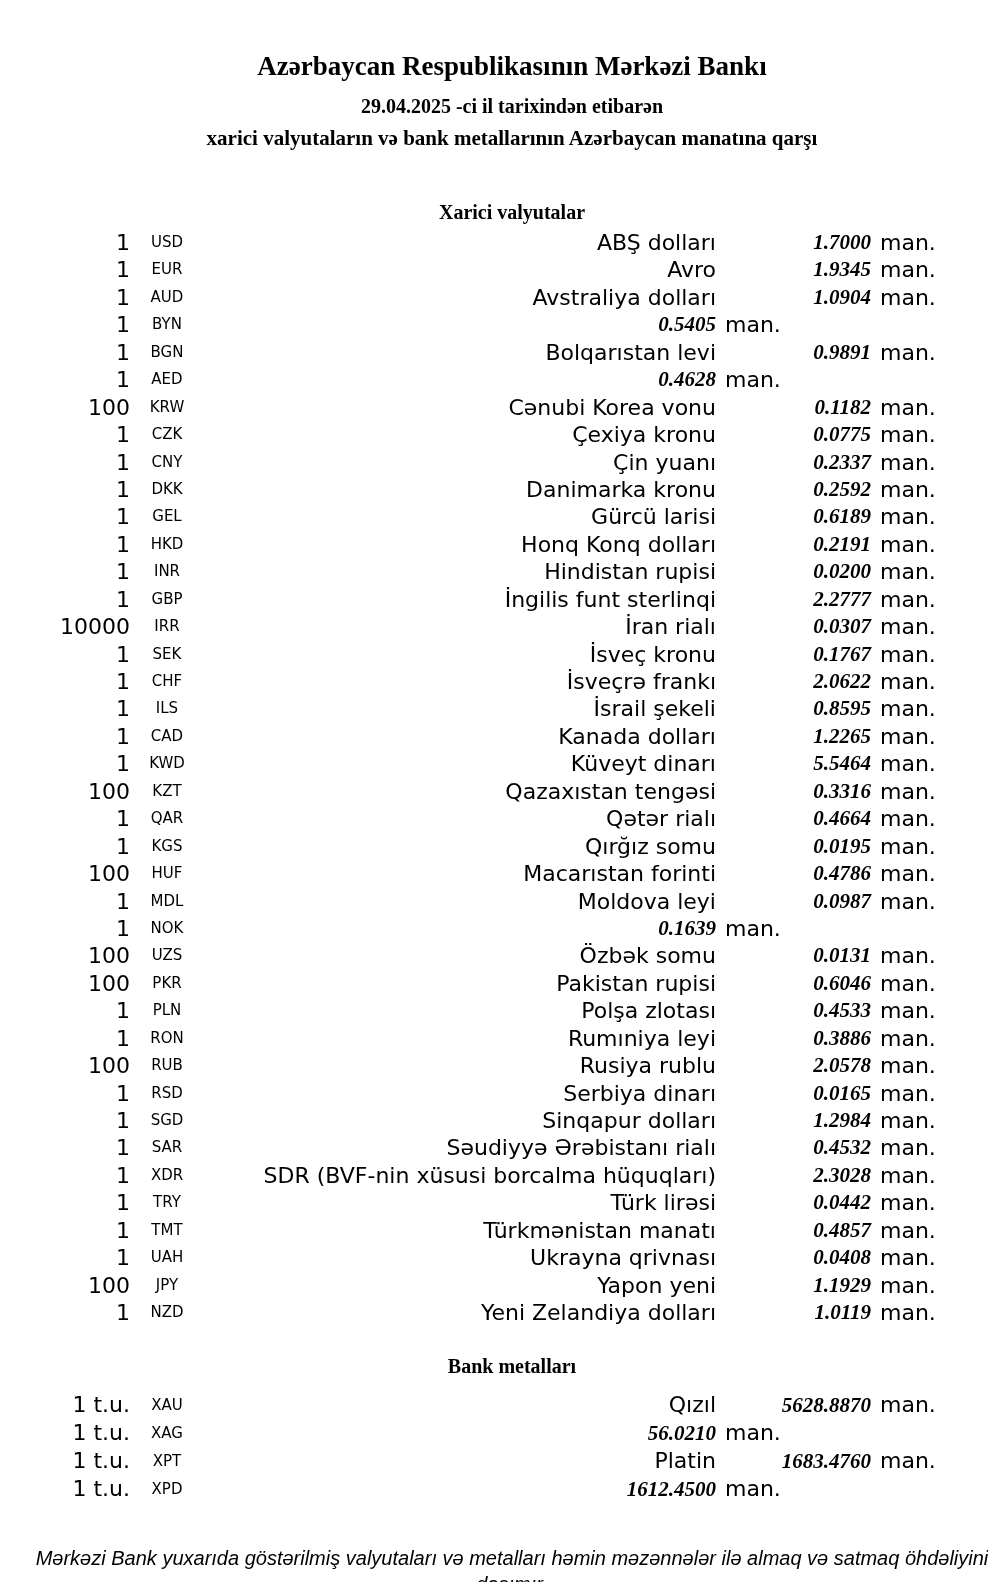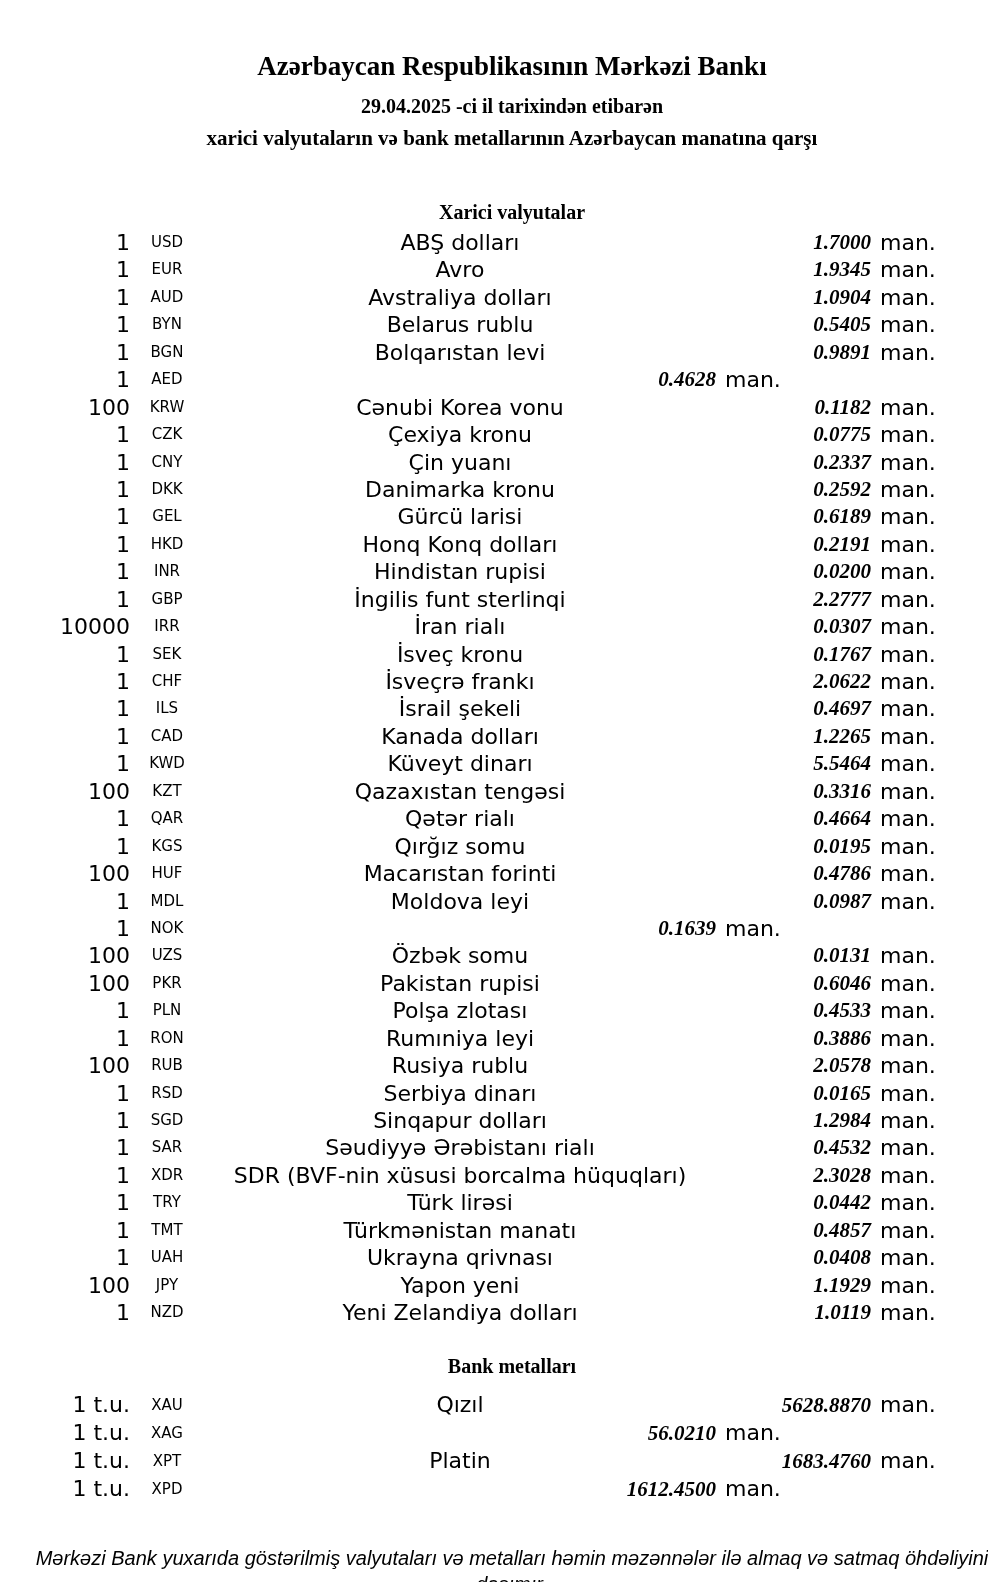--- a/index.html
+++ b/index.html
@@ -53,21 +53,21 @@
     display: grid;
     grid-template-columns: 112px 64px 512px 150px 62px;
     column-gap: 5px;
     height: 27.45px;
     line-height: 27.45px;
     white-space: nowrap;
   }
   .metals-table .row { height: 28px; line-height: 28px; }
   .cell-qty  { text-align: right;  font-size: 22px; }
   .cell-code { text-align: center; font-size: 15px; }
-  .cell-name { text-align: center;   font-size: 22px; overflow: visible; }
+  .cell-name { text-align: right;   font-size: 22px; overflow: visible; }
   .cell-rate {
     text-align: right;
     font-family: "Liberation Serif", serif;
     font-style: italic;
     font-weight: 700;
     font-size: 21px;
   }
   .cell-unit { text-align: left; font-size: 22px; padding-left: 4px; }
   .footer-note {
     font-family: Liberation Sans, sans-serif;
@@ -113,21 +113,20 @@
         <span class="cell-qty">1</span>
         <span class="cell-code">AUD</span>
         <span class="cell-name">Avstraliya dolları</span>
         <span class="cell-rate">1.0904</span>
         <span class="cell-unit">man.</span>
       </div>
 
       <div class="row">
         <span class="cell-qty">1</span>
         <span class="cell-code">BYN</span>
-        <span class="cell-name">Belarus rublu</span>
         <span class="cell-rate">0.5405</span>
         <span class="cell-unit">man.</span>
       </div>
 
       <div class="row">
         <span class="cell-qty">1</span>
         <span class="cell-code">BGN</span>
         <span class="cell-name">Bolqarıstan levi</span>
         <span class="cell-rate">0.9891</span>
         <span class="cell-unit">man.</span>
@@ -225,21 +224,21 @@
         <span class="cell-code">CHF</span>
         <span class="cell-name">İsveçrə frankı</span>
         <span class="cell-rate">2.0622</span>
         <span class="cell-unit">man.</span>
       </div>
 
       <div class="row">
         <span class="cell-qty">1</span>
         <span class="cell-code">ILS</span>
         <span class="cell-name">İsrail şekeli</span>
-        <span class="cell-rate">0.4697</span>
+        <span class="cell-rate">0.8595</span>
         <span class="cell-unit">man.</span>
       </div>
 
       <div class="row">
         <span class="cell-qty">1</span>
         <span class="cell-code">CAD</span>
         <span class="cell-name">Kanada dolları</span>
         <span class="cell-rate">1.2265</span>
         <span class="cell-unit">man.</span>
       </div>

